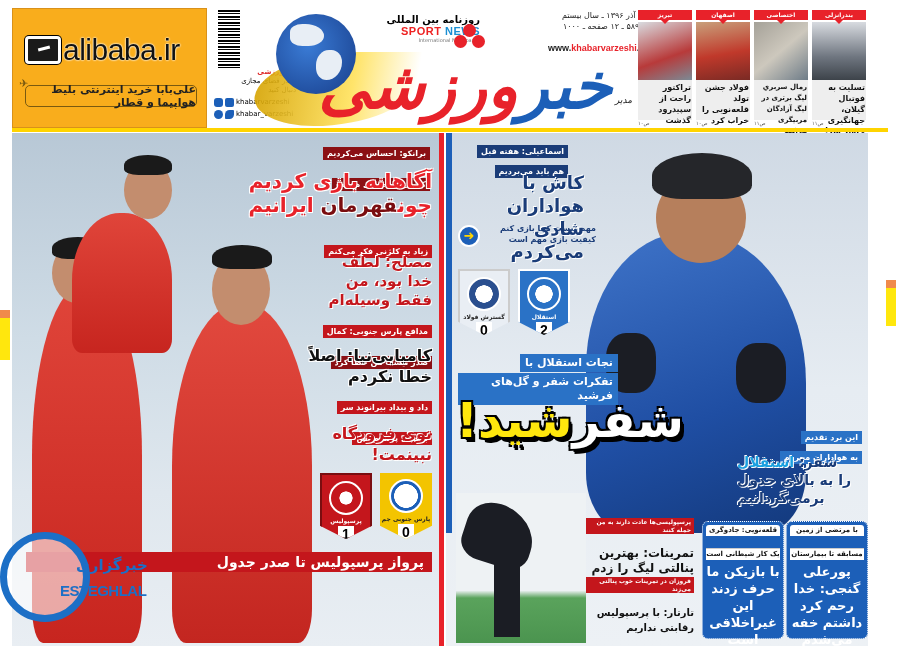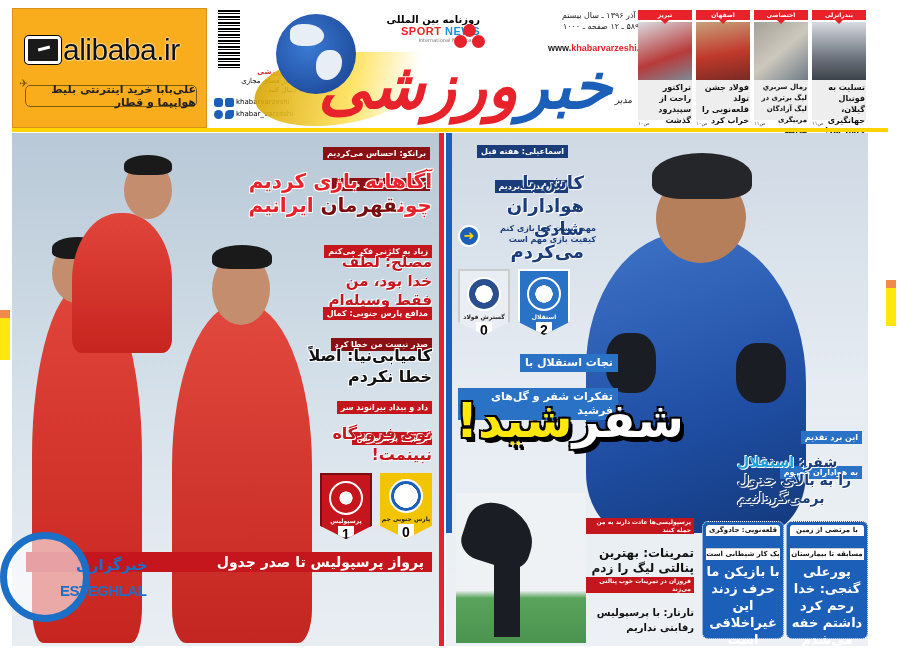--- a/index.html
+++ b/index.html
@@ -57,42 +57,42 @@
 .player{position:absolute;border-radius:48% 48% 10% 10%}
 .skin{position:absolute;border-radius:50%;background:#c38d6e}
 .hair{position:absolute;border-radius:50% 50% 30% 30%;background:#1a1a1a}
 .redtag{display:inline-block;background:#c4161c;color:#fff;font-size:8px;font-weight:bold;padding:1px 4px;margin-bottom:12px;line-height:11px}
 .darkred{background:#8b1014}
 #l-tags1{right:14px;top:8px;text-align:right;direction:rtl;width:150px}
 #l-head{right:12px;top:36px;width:200px;font-size:20px;line-height:24px;font-weight:bold;color:#e8222a;direction:rtl;text-align:right;text-shadow:1px 1px 0 #fff,-1px -1px 0 #fff,1px -1px 0 #fff,-1px 1px 0 #fff}
 #l-head .dark{color:#7a0d10}
 #l-tag2{right:12px;top:106px;direction:rtl}
 #l-musleh{right:12px;top:120px;width:110px;font-size:15px;line-height:19px;font-weight:bold;color:#c4161c;direction:rtl;text-align:right;text-shadow:1px 1px 0 #fff,-1px -1px 0 #fff}
-#l-tags3{right:12px;top:168px;text-align:right;direction:rtl;width:140px}
+#l-tags3{right:12px;top:186px;text-align:right;direction:rtl;width:140px}
 #l-kami{right:12px;top:212px;width:140px;font-size:16px;line-height:21px;font-weight:bold;color:#111;direction:rtl;text-align:right;text-shadow:1px 1px 0 #fff,-1px -1px 0 #fff,1px -1px 0 #fff,-1px 1px 0 #fff}
 #l-tags4{right:12px;top:262px;text-align:right;direction:rtl;width:140px}
 #l-tavi{right:12px;top:290px;width:140px;font-size:16px;line-height:21px;font-weight:bold;color:#c4161c;direction:rtl;text-align:right;text-shadow:1px 1px 0 #fff,-1px -1px 0 #fff}
 .shield{position:absolute;width:52px;height:66px;clip-path:polygon(0 0,100% 0,100% 80%,50% 100%,0 80%);text-align:center}
 .shield .crest{width:34px;height:34px;border-radius:50%;margin:6px auto 0;border:2px solid #fff}
 .shield .nm{font-size:6px;font-weight:bold;color:#fff;margin-top:2px;direction:rtl}
 .shield .sc{display:inline-block;width:16px;height:16px;background:#fff;color:#000;font-weight:bold;font-size:14px;line-height:16px;margin-top:1px;font-family:"Liberation Sans",sans-serif}
 #sh-per{left:308px;top:340px;background:#c4161c;border:2px solid #7a0d10}
 #sh-pars{left:368px;top:340px;background:#f3c400}
 #l-sub{left:14px;top:419px;width:406px;height:20px;background:#c4161c;color:#fff;font-size:14px;font-weight:bold;direction:rtl;text-align:right;padding-right:8px;line-height:20px}
 #l-big{left:30px;top:440px;width:400px;font-size:42px;line-height:64px;font-weight:bold;color:#ffe70d;direction:rtl;text-align:right;text-shadow:3px 3px 0 #000,-2px -2px 0 #000,2px -2px 0 #000,-2px 2px 0 #000,4px 5px 0 #000}
 #l-big .w{color:#fff}
 #wm-circle{left:0;top:532px;width:90px;height:90px;border-radius:50%;border:7px solid #1c6fc6;background:rgba(255,255,255,.6)}
 #wm-fa{left:76px;top:556px;font-size:15px;font-weight:bold;color:#1c6fc6;direction:rtl}
 #wm-en{left:60px;top:582px;font-family:"Liberation Sans",sans-serif;font-size:15px;font-weight:bold;color:#1c6fc6;letter-spacing:-0.5px}
 
 
 #right{left:446px;top:133px;width:422px;height:513px;overflow:hidden;background:linear-gradient(180deg,#cfd9e4,#e6ecf2 50%,#edf1f5)}
 #right .lborder{position:absolute;left:0;top:0;width:6px;height:400px;background:#1c5fb8}
 #r-tags1{left:12px;top:6px;direction:rtl;text-align:right;width:110px}
-.bluetag{display:inline-block;background:#1a3c78;color:#fff;font-size:8px;font-weight:bold;padding:1px 4px;line-height:11px;margin-bottom:16px}
+.bluetag{display:inline-block;background:#1a3c78;color:#fff;font-size:8px;font-weight:bold;padding:1px 4px;line-height:11px;margin-bottom:1px}
 .midblue{background:#2a72c6}
 #r-kash{left:10px;top:38px;width:128px;font-size:18px;line-height:23px;font-weight:bold;color:#1a3c78;direction:rtl;text-align:right;text-shadow:1px 1px 0 #fff,-1px -1px 0 #fff}
 #r-mohem{left:40px;top:90px;width:110px;font-size:8px;line-height:11px;font-weight:bold;direction:rtl;text-align:right;color:#1a3c78}
 #r-arrow{left:12px;top:92px;width:22px;height:22px;border-radius:50%;background:#1c5fb8;border:2px solid #fff;color:#ffd400;font-size:13px;line-height:18px;text-align:center;font-weight:bold}
 #sh-est{left:72px;top:136px;background:#2a72c6;border:2px solid #fff}
 #sh-gos{left:12px;top:136px;background:#e9eef4;border:2px solid #ccc}
 #sh-gos .nm{color:#222}
 #r-sub{left:12px;top:218px;width:160px;direction:rtl;text-align:right}
 #r-sub .midblue{font-size:11px;padding:2px 5px;line-height:14px}
 #r-big{left:10px;top:255px;width:250px;font-size:48px;line-height:64px;font-weight:bold;color:#ffe70d;direction:rtl;text-align:left;text-shadow:3px 3px 0 #000,-2px -2px 0 #000,2px -2px 0 #000,-2px 2px 0 #000,4px 5px 0 #000}

